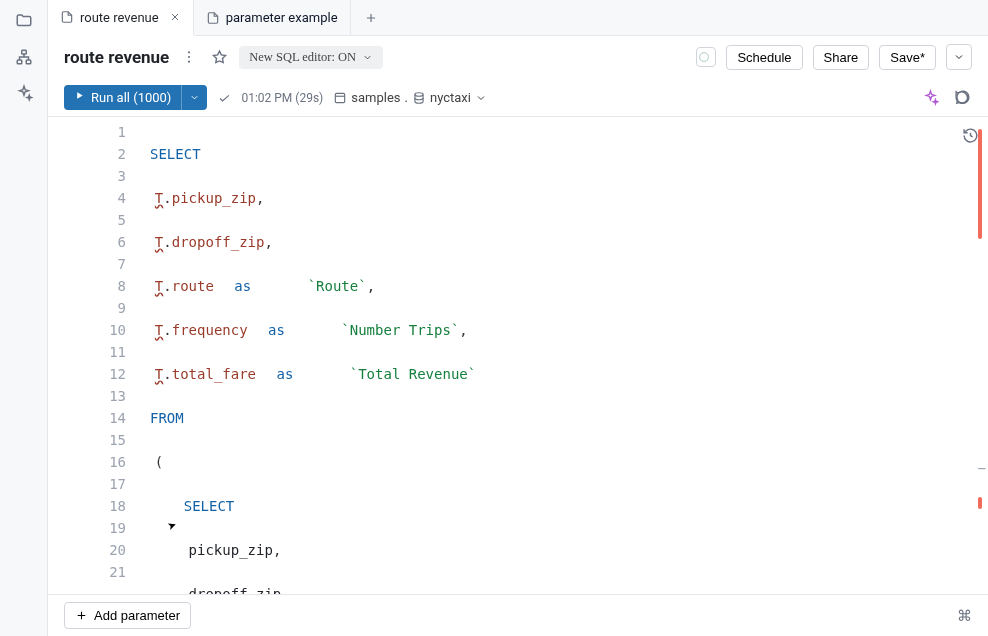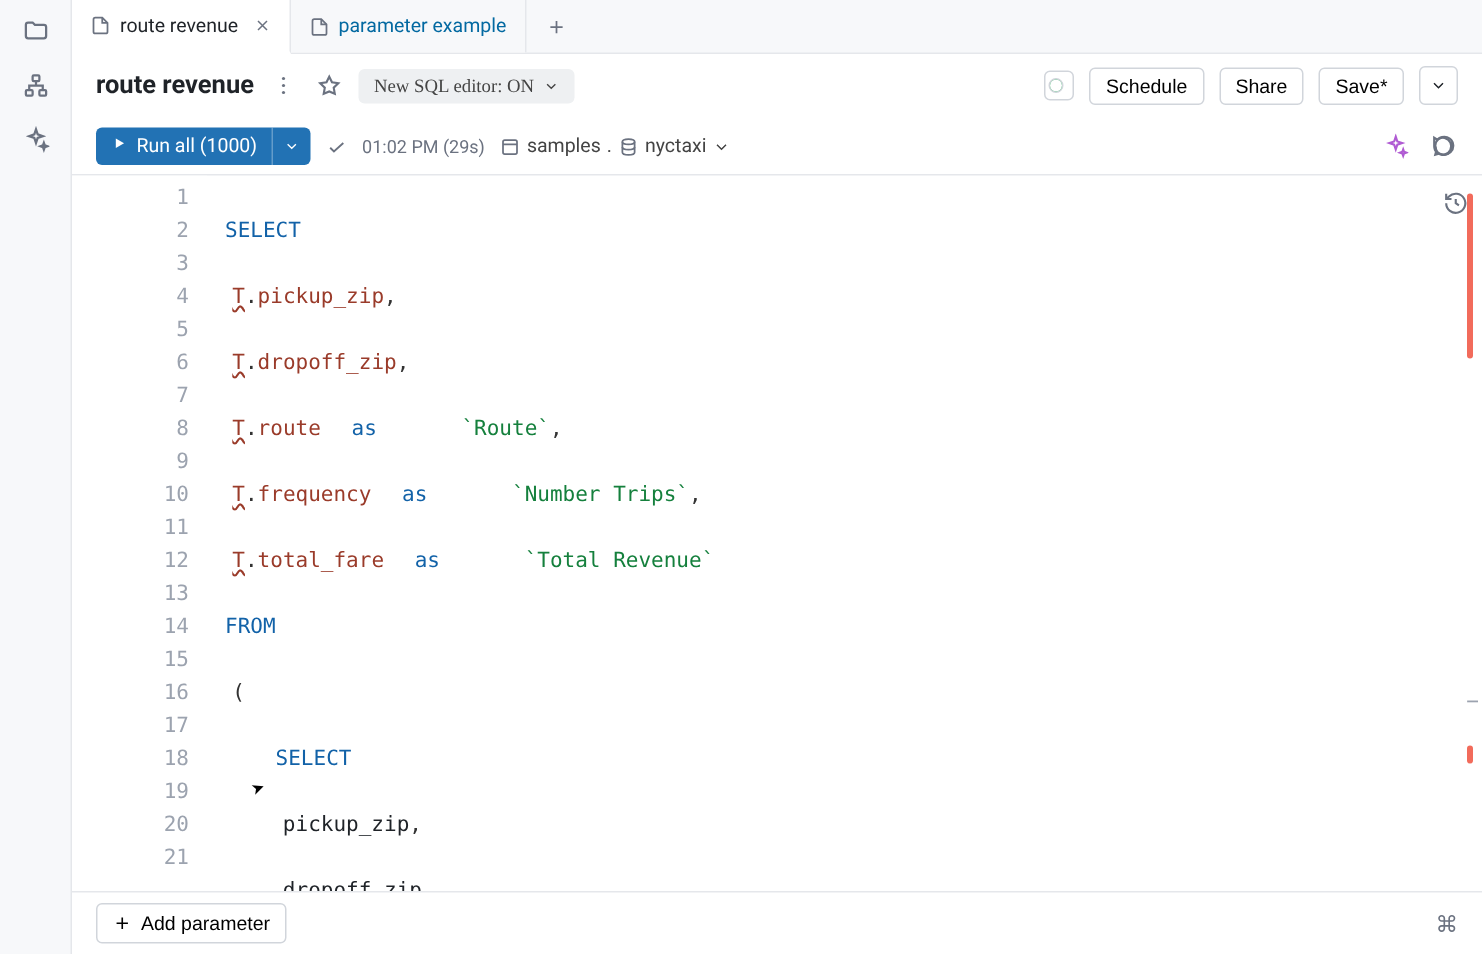--- a/index.html
+++ b/index.html
@@ -41,21 +41,21 @@
       align-items: stretch;
       border-bottom: 1px solid #e5e7eb;
       background: #f7f8fa;
     }
     .tab {
       display: flex;
       align-items: center;
       gap: 6px;
       padding: 0 12px;
       border-right: 1px solid #e5e7eb;
-      color: #0369a1;
+      color: #0f172a;
       cursor: pointer;
       font-size: 13px;
       background: #f7f8fa;
     }
     .tab.active {
       background: #fff;
       color: #1f2328;
       border-bottom: 2px solid #fff;
       margin-bottom: -1px;
     }

